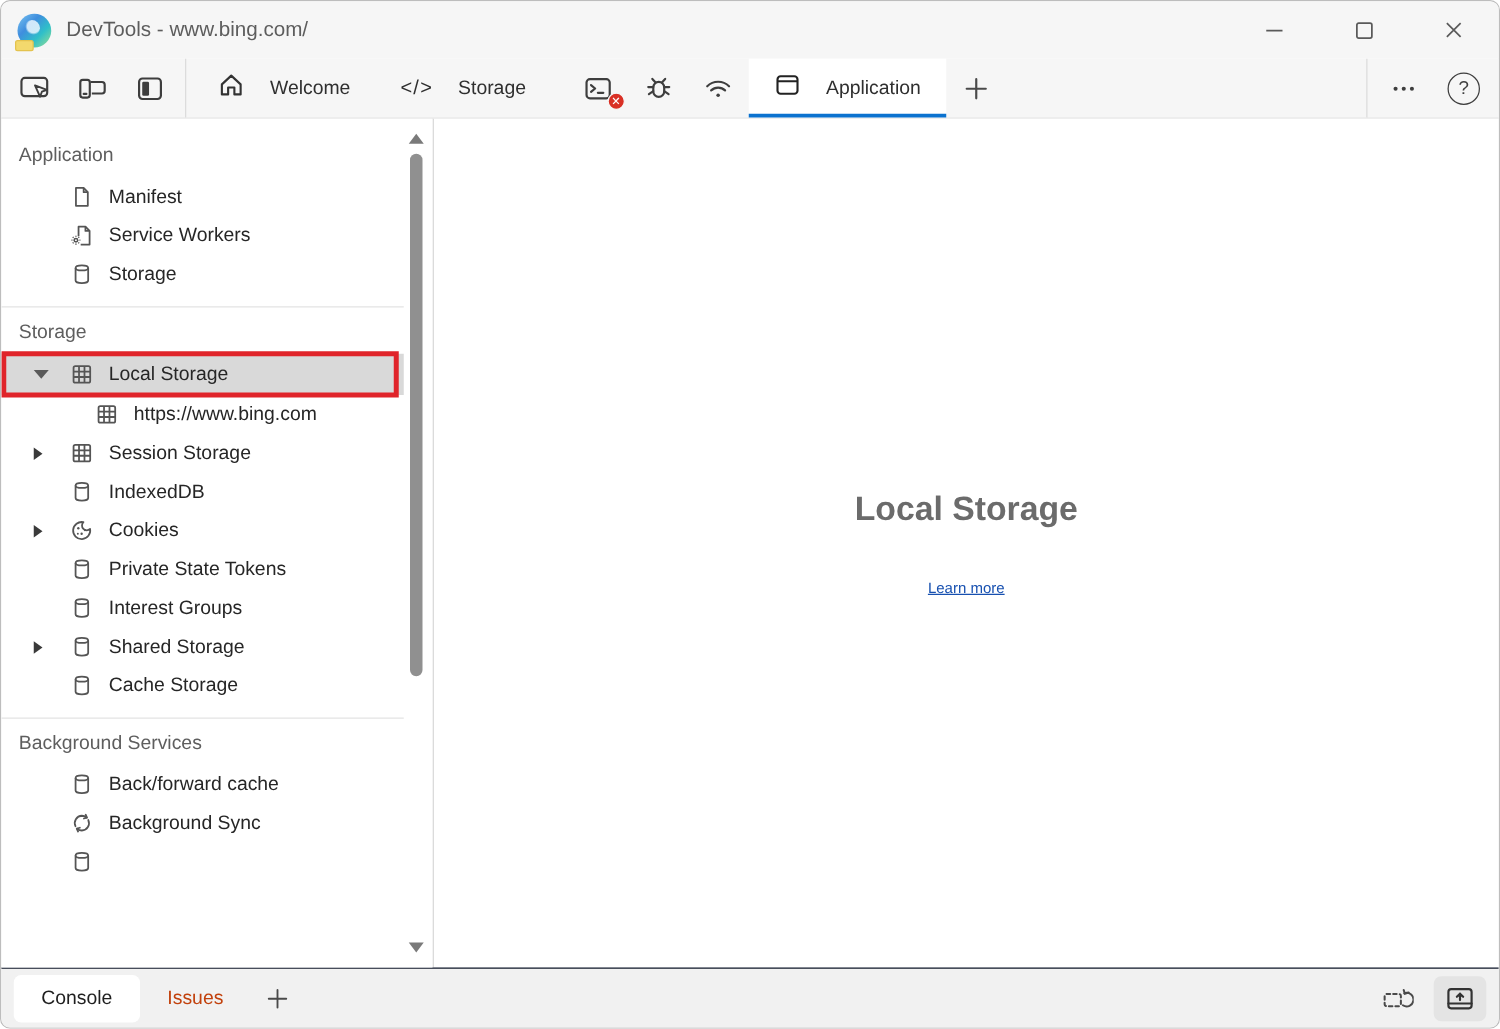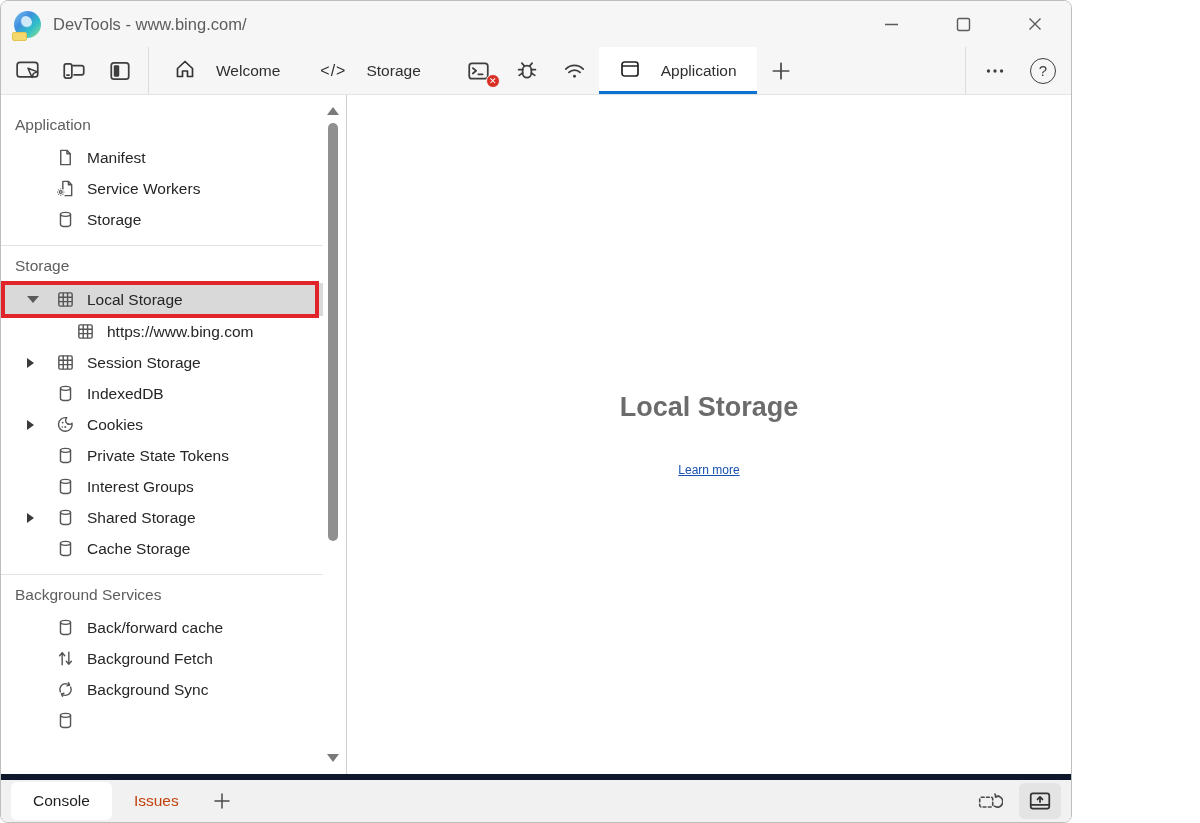--- a/index.html
+++ b/index.html
@@ -3,21 +3,21 @@
 <meta charset="utf-8">
 <style>
   * { box-sizing: border-box; }
   html,body { margin:0; padding:0; }
   body {
     font-family: "Liberation Sans", sans-serif;
     background:#ffffff;
     width:1200px; height:823px; overflow:hidden;
   }
   .window {
-    width:1072px; height:823px;
+    width:1200px; height:823px;
     border:1px solid #bdbdbd; border-radius:8px;
     background:#fff; display:flex; flex-direction:column; overflow:hidden;
   }
 
   
   .titlebar {
     height:46px; background:#f6f6f6; display:flex; align-items:center;
     padding-left:13px; flex:0 0 auto;
   }
   .edge-logo {
@@ -95,21 +95,21 @@
   
   .main-pane {
     flex:1 1 auto; border-left:1px solid #cfcfcf; background:#fff;
     display:flex; flex-direction:column; align-items:center; justify-content:center;
   }
   .main-heading { font-size:27px; font-weight:bold; margin-bottom:40px; }
   .learn-link { font-size:12px; text-decoration:underline; cursor:pointer; }
 
   
   .bottombar {
-    height:48px; flex:0 0 auto; background:#f1f1f1; border-top:6px solid #0f172a;
+    height:48px; flex:0 0 auto; background:#f1f1f1; border-top:1px solid #0f172a;
     display:flex; align-items:center; padding:0 10px;
   }
   .bb-tab { height:38px; display:flex; align-items:center; padding:0 22px; font-size:15.5px; color:#c2410c; border-radius:6px; }
   .bb-tab.active { background:#fff; color:#1f1f1f; }
   .bb-iconbtn { width:42px; height:36px; display:flex; align-items:center; justify-content:center; border-radius:6px; color:#4a4a4a; }
   .bb-iconbtn.boxed { background:#e4e4e4; }
   .bottom-right { margin-left:auto; display:flex; align-items:center; gap:8px; }
 </style>
 </head>
 <body>
@@ -405,30 +405,20 @@
           <span class="exp-slot"></span>
           <span class="row-icon">
             <svg width="19" height="19" viewBox="0 0 20 20" fill="none" stroke="#555" stroke-width="1.5">
               <ellipse cx="10" cy="4.6" rx="5.3" ry="2.1"></ellipse>
               <path d="M4.7 4.6 V15.2 c0 1.2 2.4 2.2 5.3 2.2 s5.3 -1 5.3 -2.2 V4.6"></path>
             </svg>
           </span>
           <span class="row-label">Back/forward cache</span>
         </div>
 
-        <div class="row">
-          <span class="exp-slot"></span>
-          <span class="row-icon">
-            <svg width="19" height="19" viewBox="0 0 20 20" fill="none" stroke="#555" stroke-width="1.5" stroke-linecap="round" stroke-linejoin="round">
-              <path d="M6.5 16.5 V4 M6.5 4 L3.8 7 M6.5 4 L9.2 7"></path>
-              <path d="M13.5 3.5 V16 M13.5 16 L10.8 13 M13.5 16 L16.2 13"></path>
-            </svg>
-          </span>
-          <span class="row-label">Background Fetch</span>
-        </div>
 
         <div class="row">
           <span class="exp-slot"></span>
           <span class="row-icon">
             <svg width="19" height="19" viewBox="0 0 20 20" fill="none" stroke="#555" stroke-width="1.5" stroke-linecap="round" stroke-linejoin="round">
               <path d="M4.6 12.6 A6.2 6.2 0 0 1 10 3.8 c1.5 0 2.9 .55 4 1.5"></path>
               <path d="M13.2 2.9 L14.3 5.4 L11.7 6.1"></path>
               <path d="M15.4 7.4 A6.2 6.2 0 0 1 10 16.2 c-1.5 0 -2.9 -.55 -4 -1.5"></path>
               <path d="M6.8 17.1 L5.7 14.6 L8.3 13.9"></path>
             </svg>

